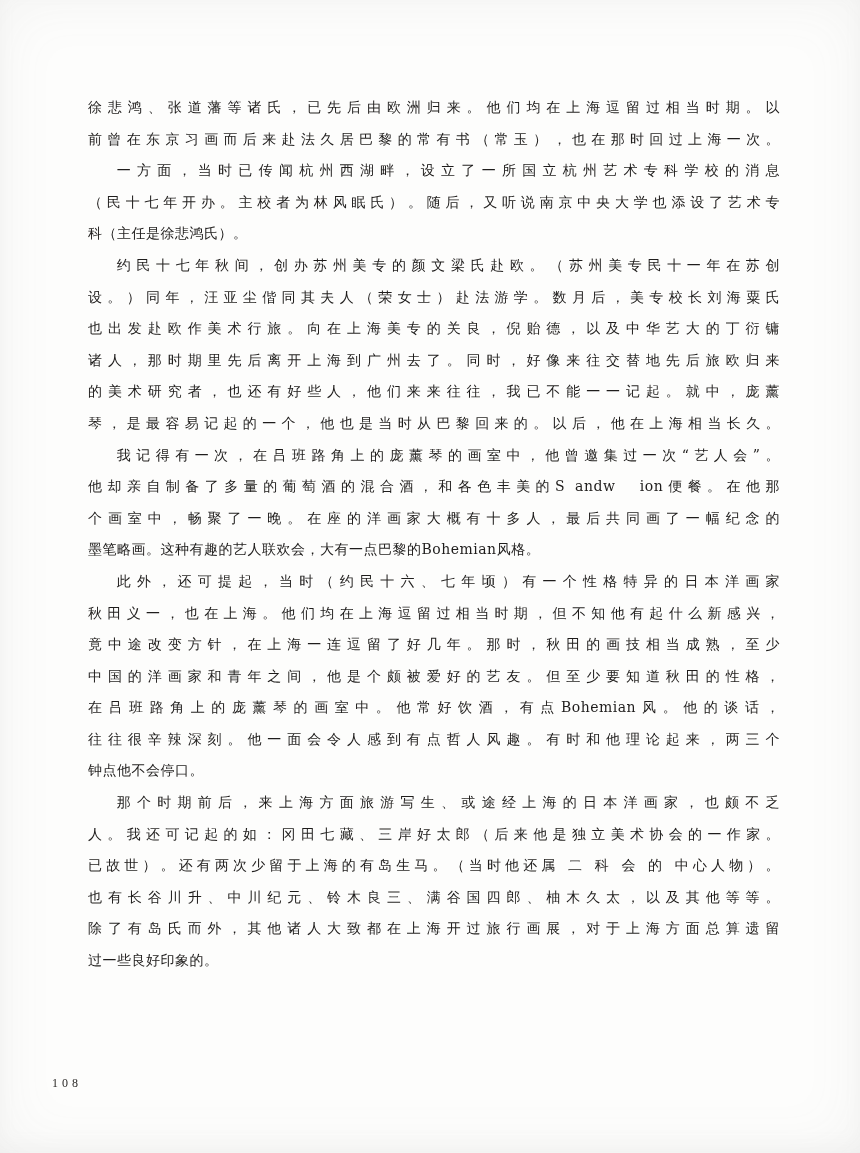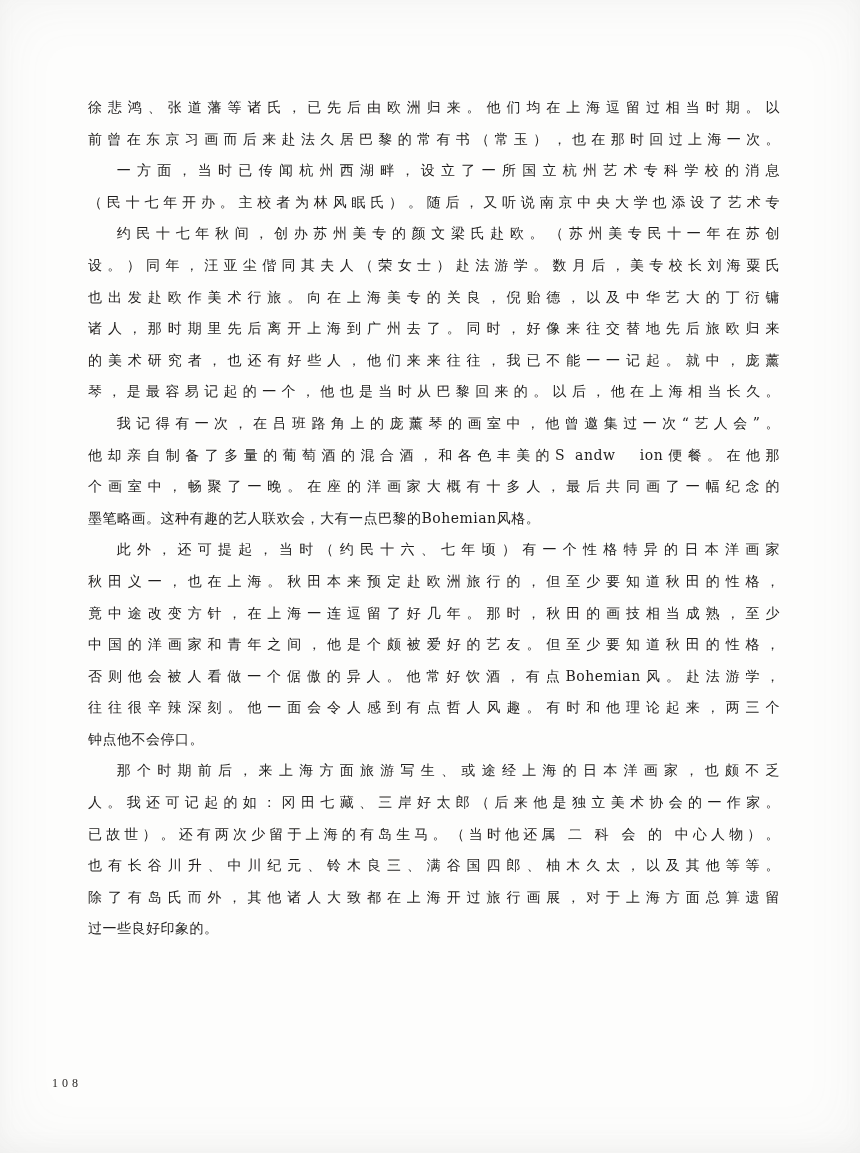--- a/index.html
+++ b/index.html
@@ -49,35 +49,36 @@
 </style>
 </head>
 <body>
 
 <div class="scan-page">
   <div class="text-block" id="text-block">
       <div class="line fill">徐悲鸿、张道藩等诸氏，已先后由欧洲归来。他们均在上海逗留过相当时期。以</div>
       <div class="line fill">前曾在东京习画而后来赴法久居巴黎的常有书（常玉），也在那时回过上海一次。</div>
       <div class="line indent fill">一方面，当时已传闻杭州西湖畔，设立了一所国立杭州艺术专科学校的消息</div>
       <div class="line fill">（民十七年开办。主校者为林风眠氏）。随后，又听说南京中央大学也添设了艺术专</div>
+      <div class="line">科（主任是徐悲鸿氏）。</div>
       <div class="line indent fill">约民十七年秋间，创办苏州美专的颜文梁氏赴欧。（苏州美专民十一年在苏创</div>
       <div class="line fill">设。）同年，汪亚尘偕同其夫人（荣女士）赴法游学。数月后，美专校长刘海粟氏</div>
       <div class="line fill">也出发赴欧作美术行旅。向在上海美专的关良，倪贻德，以及中华艺大的丁衍镛</div>
       <div class="line fill">诸人，那时期里先后离开上海到广州去了。同时，好像来往交替地先后旅欧归来</div>
       <div class="line fill">的美术研究者，也还有好些人，他们来来往往，我已不能一一记起。就中，庞薰</div>
       <div class="line fill">琴，是最容易记起的一个，他也是当时从巴黎回来的。以后，他在上海相当长久。</div>
       <div class="line indent fill">我记得有一次，在吕班路角上的庞薰琴的画室中，他曾邀集过一次“艺人会”。</div>
       <div class="line fill">他却亲自制备了多量的葡萄酒的混合酒，和各色丰美的S andw　ion便餐。在他那</div>
       <div class="line fill">个画室中，畅聚了一晚。在座的洋画家大概有十多人，最后共同画了一幅纪念的</div>
       <div class="line">墨笔略画。这种有趣的艺人联欢会，大有一点巴黎的Bohemian风格。</div>
       <div class="line indent fill">此外，还可提起，当时（约民十六、七年顷）有一个性格特异的日本洋画家</div>
-      <div class="line fill">秋田义一，也在上海。秋田本来预定赴欧洲旅行的，但至少要知道秋田的性格，</div>
+      <div class="line fill">秋田义一，也在上海。他们均在上海逗留过相当时期，但不知他有起什么新感兴，</div>
       <div class="line fill">竟中途改变方针，在上海一连逗留了好几年。那时，秋田的画技相当成熟，至少</div>
       <div class="line fill">中国的洋画家和青年之间，他是个颇被爱好的艺友。但至少要知道秋田的性格，</div>
-      <div class="line fill">否则他会被人看做一个倨傲的异人。他常好饮酒，有点Bohemian风。赴法游学，</div>
+      <div class="line fill">在吕班路角上的庞薰琴的画室中。他常好饮酒，有点Bohemian风。他的谈话，</div>
       <div class="line fill">往往很辛辣深刻。他一面会令人感到有点哲人风趣。有时和他理论起来，两三个</div>
       <div class="line">钟点他不会停口。</div>
       <div class="line indent fill">那个时期前后，来上海方面旅游写生、或途经上海的日本洋画家，也颇不乏</div>
       <div class="line fill">人。我还可记起的如：冈田七藏、三岸好太郎（后来他是独立美术协会的一作家。</div>
       <div class="line fill">已故世）。还有两次少留于上海的有岛生马。（当时他还属 二 科 会 的 中心人物）。</div>
       <div class="line fill">也有长谷川升、中川纪元、铃木良三、满谷国四郎、柚木久太，以及其他等等。</div>
       <div class="line fill">除了有岛氏而外，其他诸人大致都在上海开过旅行画展，对于上海方面总算遗留</div>
       <div class="line">过一些良好印象的。</div>
     </div>
   <div class="page-number">108</div>

